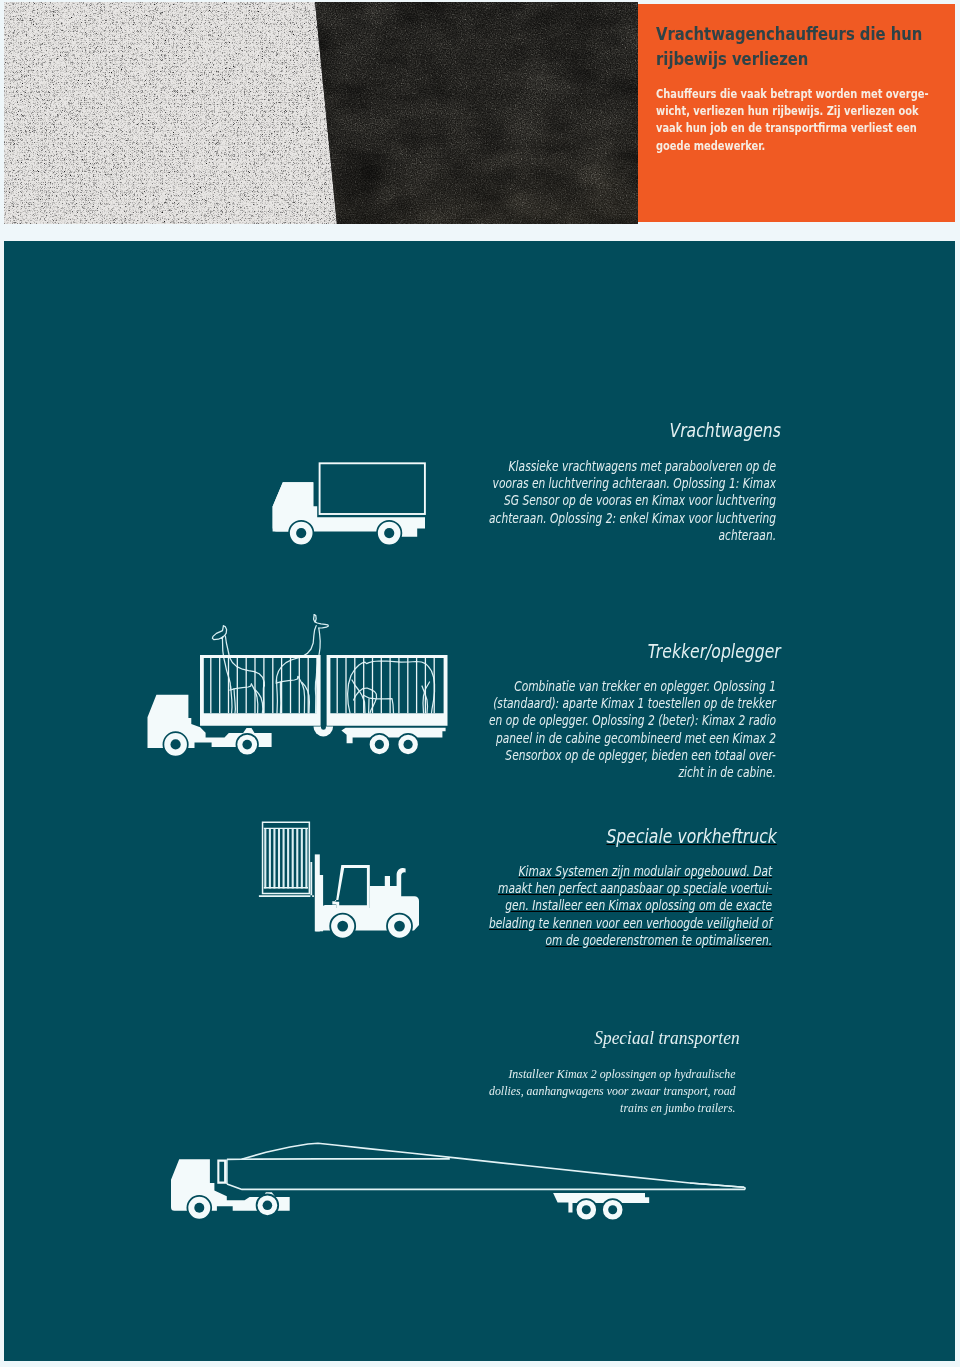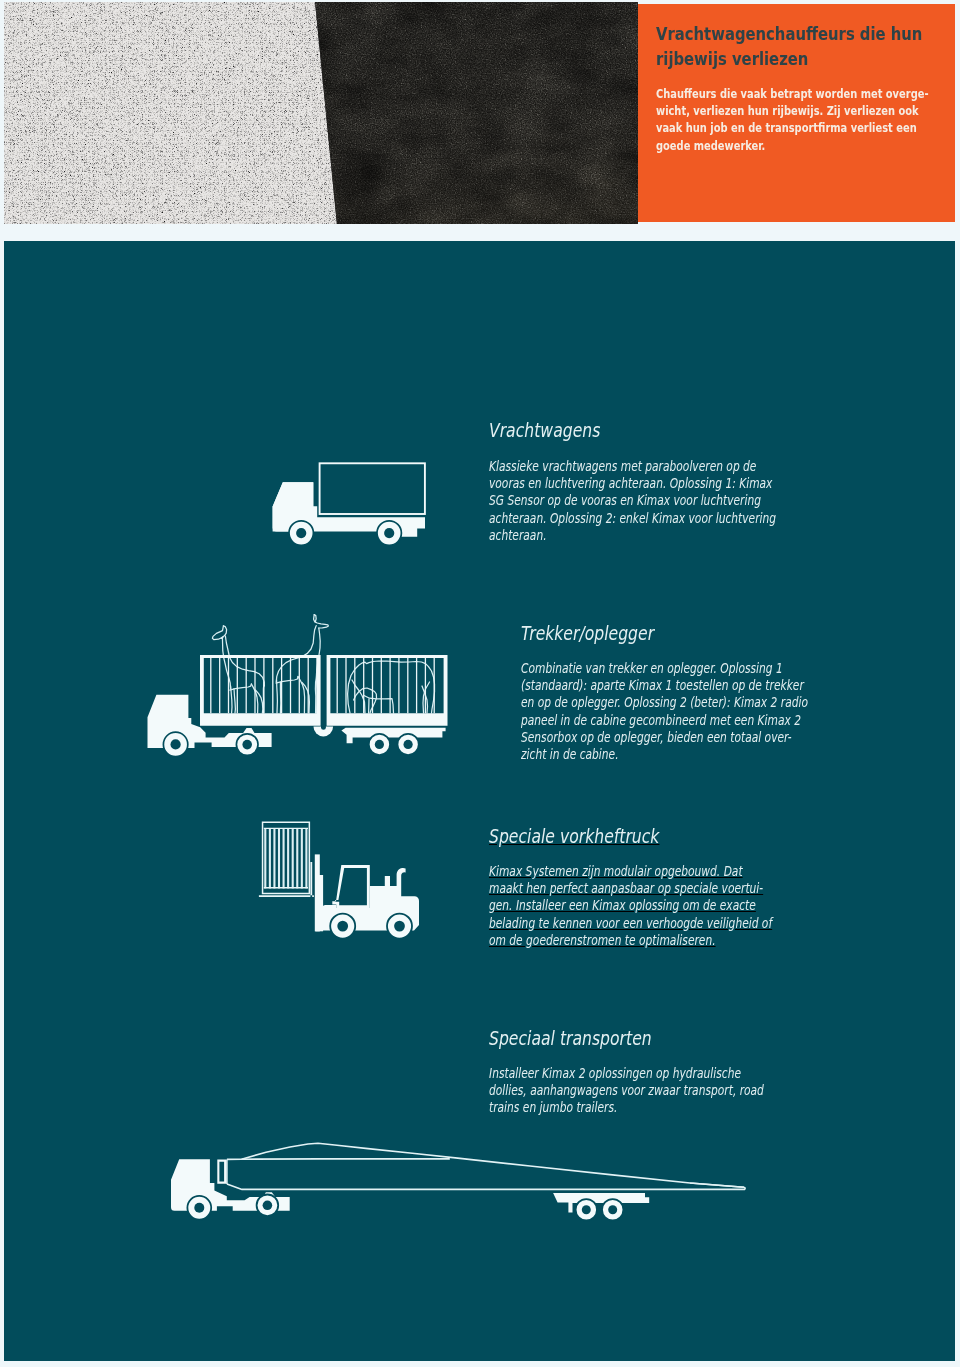--- a/index.html
+++ b/index.html
@@ -17,34 +17,34 @@
       font-size:18px;line-height:25px;font-weight:bold;color:#2e4347;
       transform:scaleX(0.915);transform-origin:left top;white-space:pre;}
   .orange .bd{position:absolute;left:18px;top:81px;width:420px;
       font-size:13px;line-height:17.2px;font-weight:bold;color:#f6ece2;
       transform:scaleX(0.845);transform-origin:left top;white-space:pre;}
 
   
   .teal{position:absolute;overflow:hidden;left:4px;top:241px;width:951px;height:1120px;background:#024c5b;}
 
   
-  .sec{position:absolute;left:485px;}
+  .sec{position:absolute;left:485px;text-align:right;}
   .sec h2{margin:0;font-size:19px;font-weight:normal;font-style:italic;color:#e4f0f2;
           white-space:pre;transform:scaleX(0.915);transform-origin:left top;}
   .sec p{margin:0;font-size:13.2px;line-height:17.2px;font-style:italic;color:#e2eef0;
          white-space:pre;transform:scaleX(0.9);transform-origin:left top;}
   .ico{position:absolute;}
   #ico1{left:264px;top:209px;}
   #ico2{left:136px;top:359px;}
   #ico3{left:248px;top:575px;}
   #ico4{left:161px;top:894px;}
   #s1{top:178px;} #s1 p{margin-top:17px;}
-  #s2{top:381px;margin-left:32px;} #s2 p{margin-top:16px;}
+  #s2{top:399px;} #s2 p{margin-top:16px;}
   #s3{top:584px;text-decoration:underline;} #s3 p{margin-top:16px;}
-  #s4{top:786px;} #s4 p{margin-top:16px;}
+  #s4{top:786px;font-family:Liberation Serif, serif;} #s4 p{margin-top:16px;}
 
   svg{display:block;}
 </style>
 </head>
 <body>
 
 <div class="page">
 
   <div class="photo">
     <svg width="635" height="223" viewBox="0 0 635 223">

